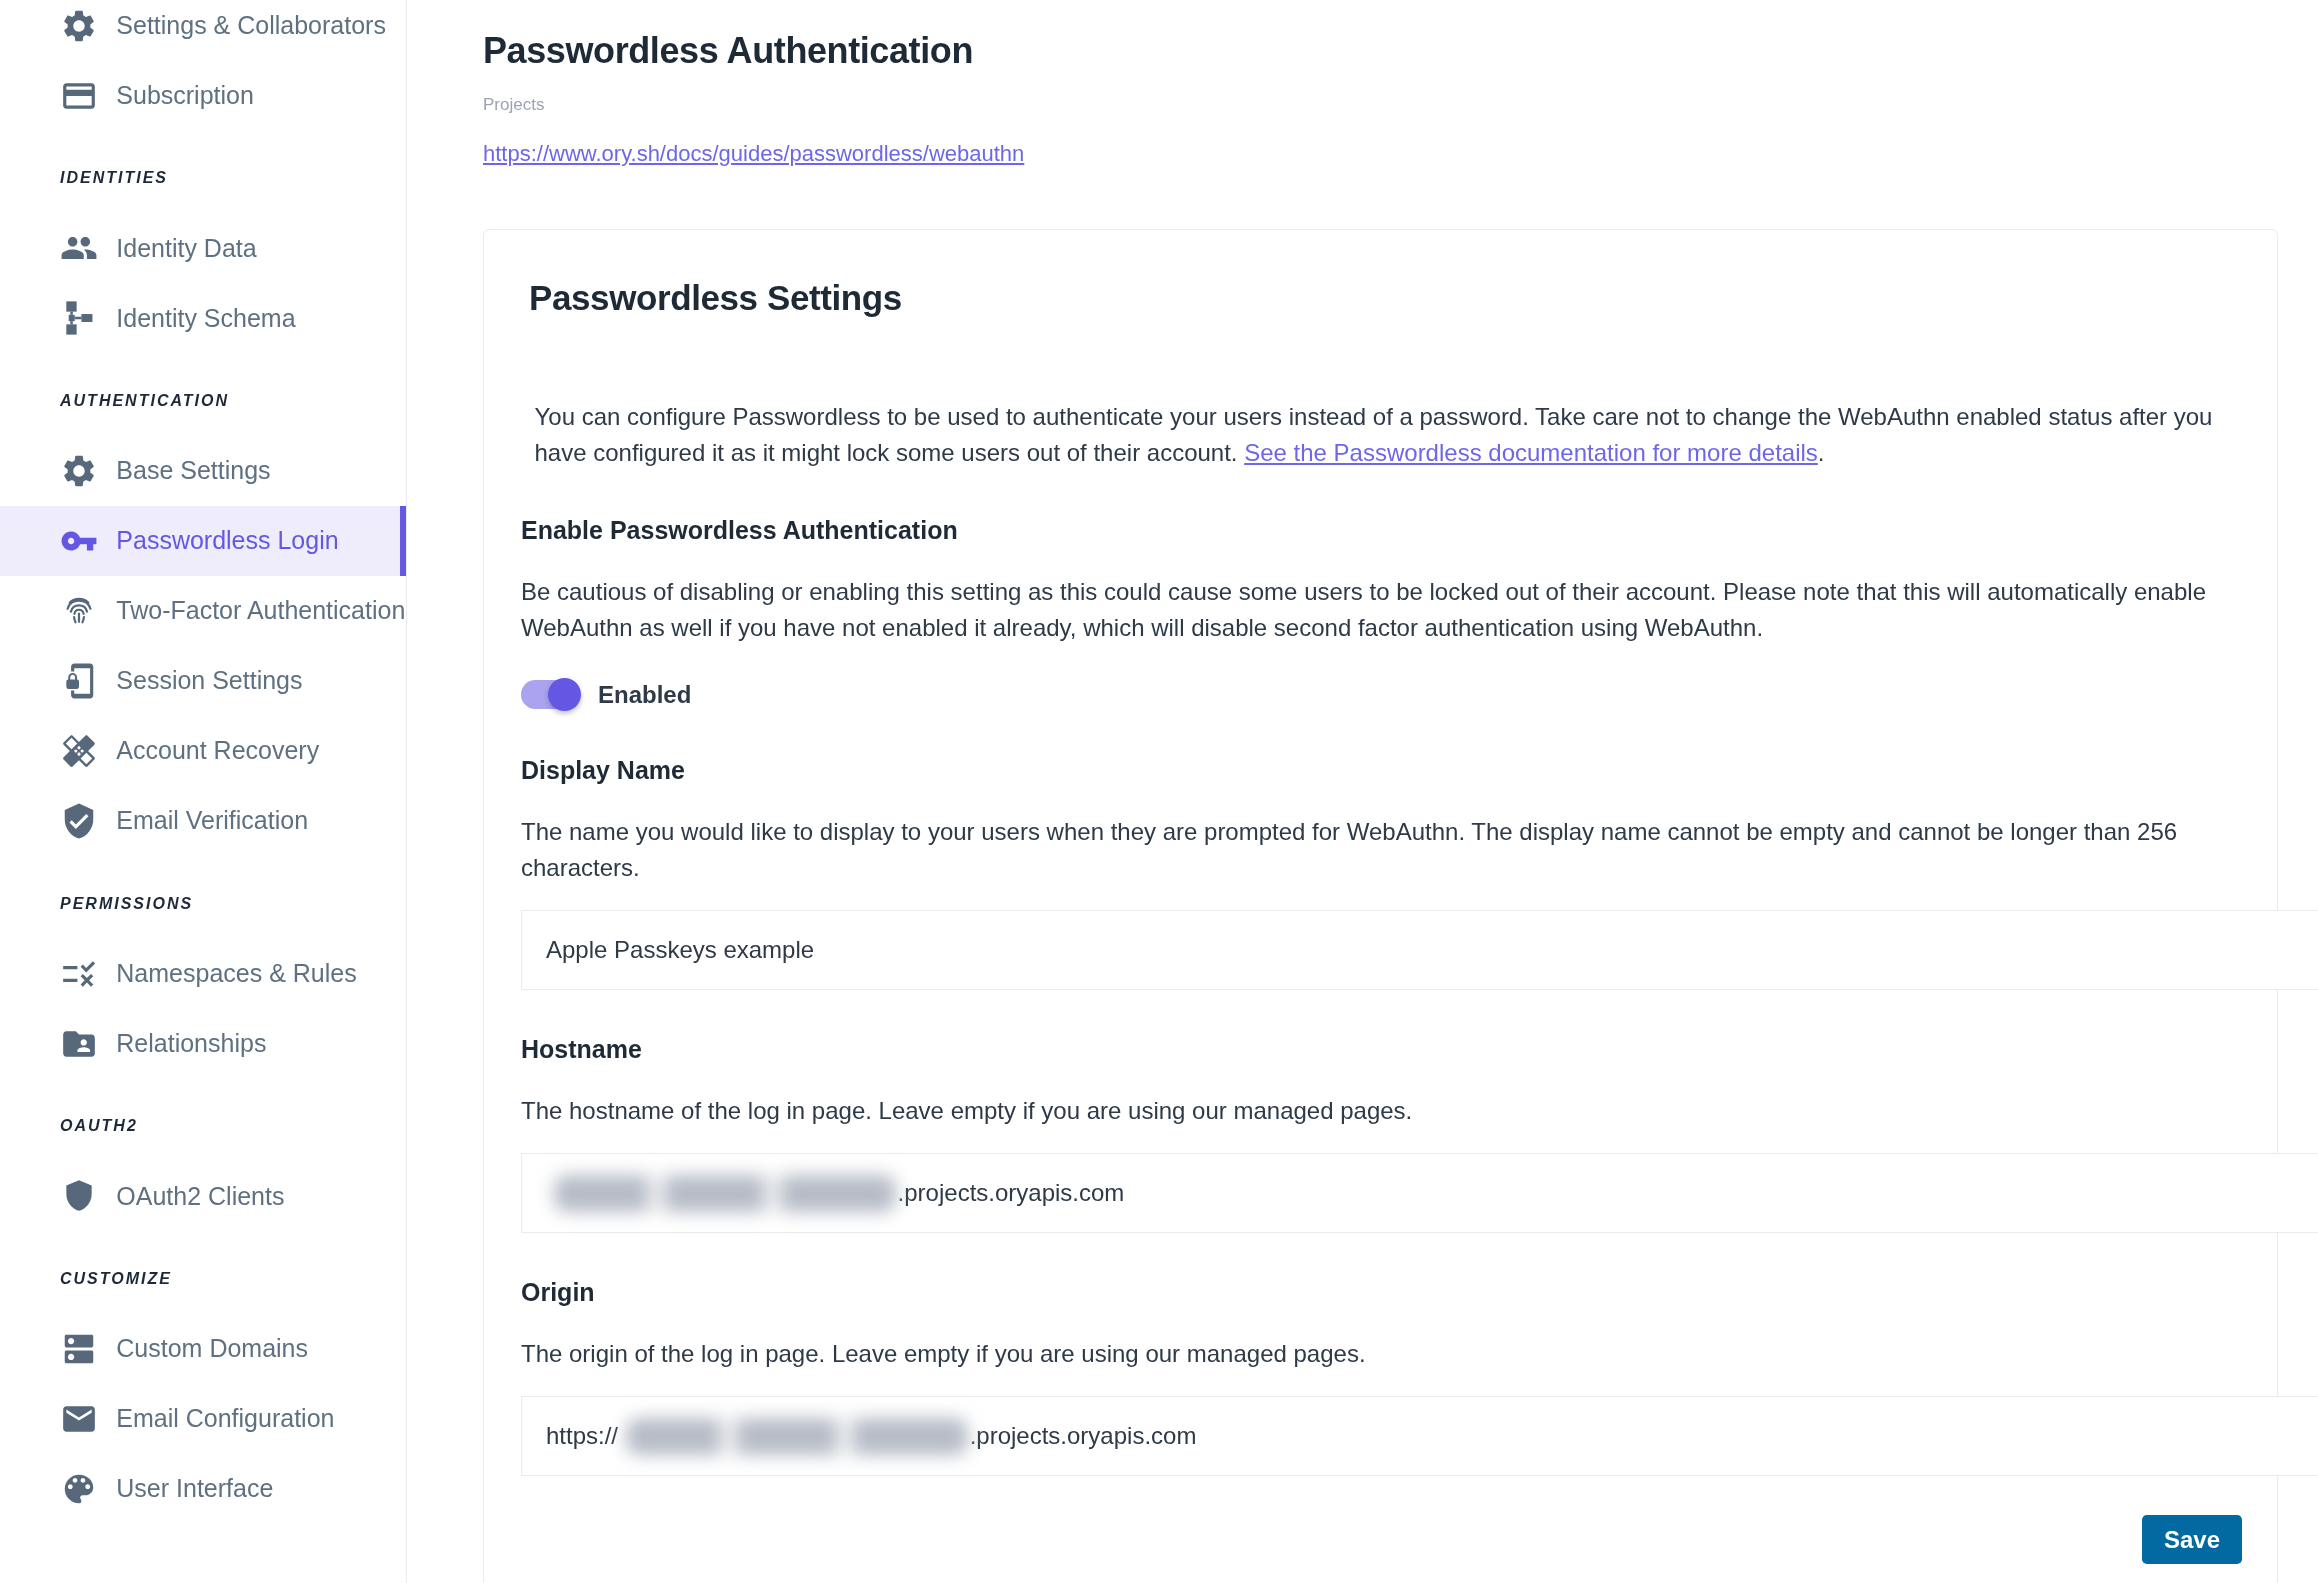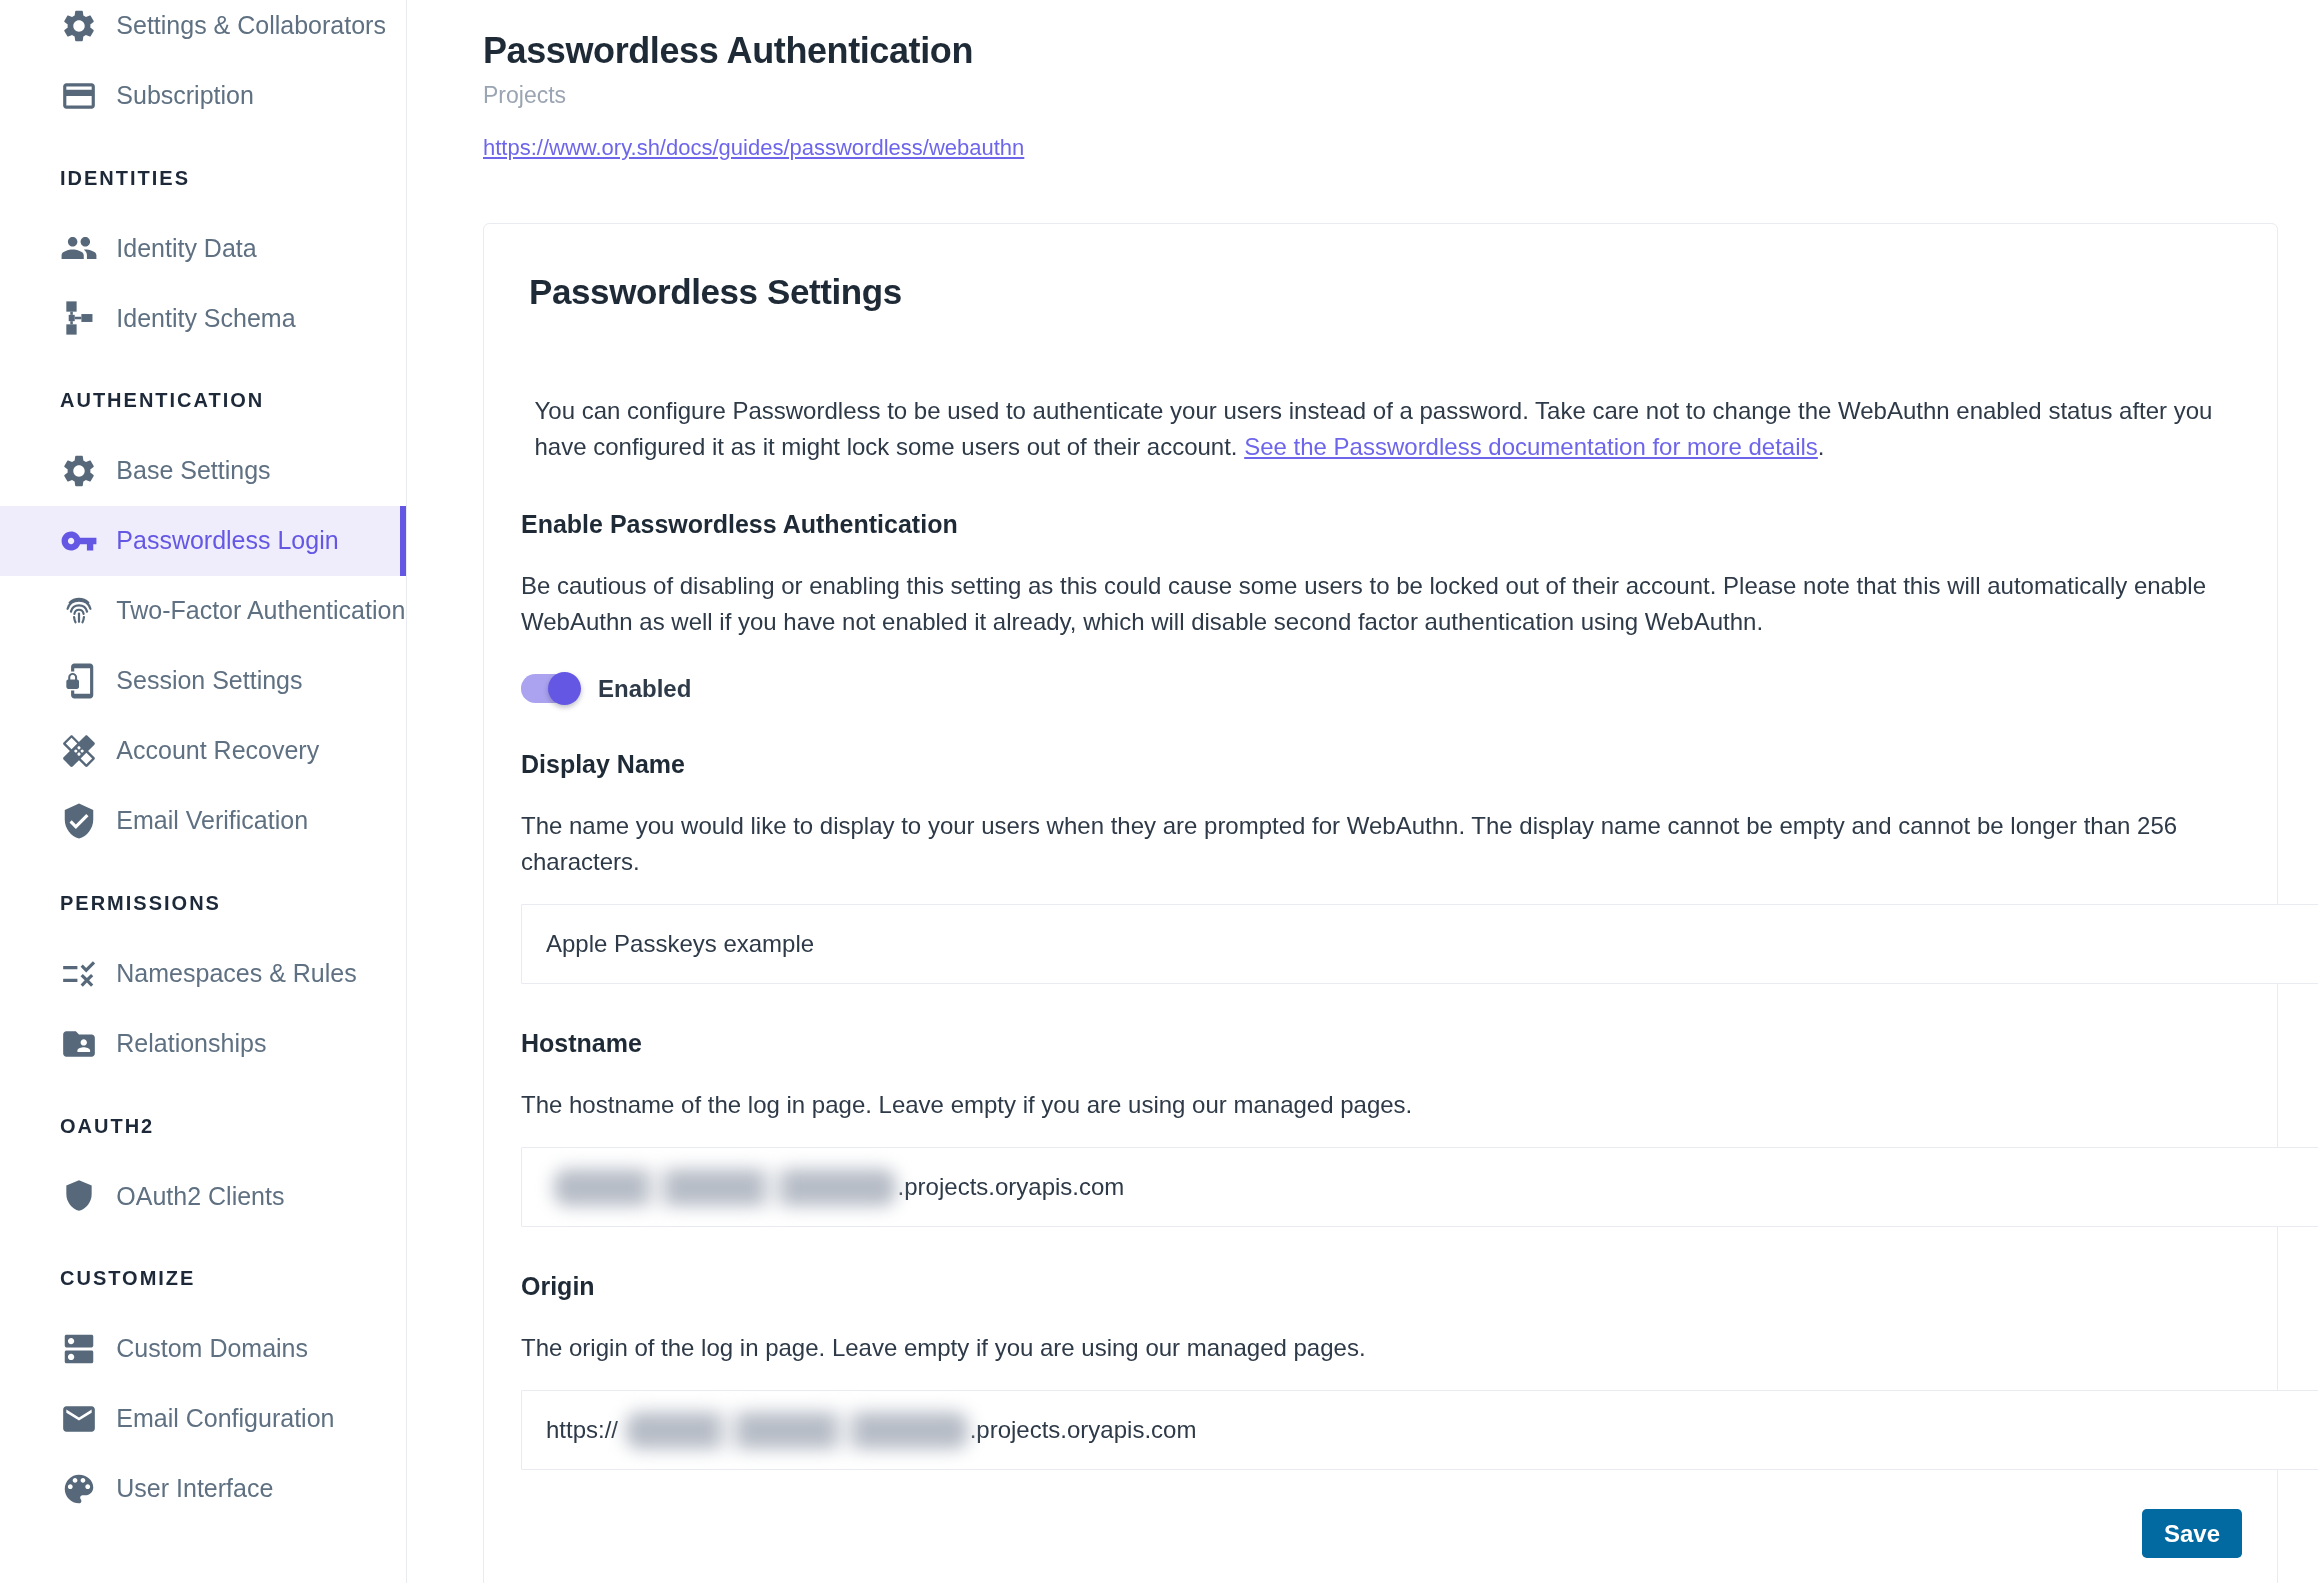--- a/index.html
+++ b/index.html
@@ -19,22 +19,23 @@
     background: #ffffff;
     border-right: 1.6px solid #E8EBEF;
     overflow: hidden;
   }
   .nav-list { margin-top: -9.5px; }
   .nav-section { margin-top: 12.7px; }
   .nav-section.first { margin-top: 0; }
   .nav-header {
     height: 70px; display: flex; align-items: center;
     padding-left: 60px;
-    font-size: 20px; font-weight: 700; letter-spacing: 2px;
+    font-size: 16px; font-weight: 700; letter-spacing: 2px;
     color: #1D2939;
+    font-style: italic;
   }
   .nav-item {
     height: 70px; display: flex; align-items: center;
     padding-left: 60px; gap: 18.3px;
     cursor: pointer; position: relative;
   }
   .nav-icon { width: 38px; height: 38px; flex: none; color: #56687A; display: flex; }
   .nav-icon svg { width: 38px; height: 38px; }
   .nav-label { font-size: 25px; color: #5E7081; white-space: nowrap; }
   .nav-item.active { background: #EFEDFC; }
@@ -44,21 +45,21 @@
     content: ""; position: absolute; right: -1.6px; top: 0;
     width: 8px; height: 100%; background: #6457E4;
   }
 
   
   .main { margin-left: 407px; padding-left: 76px; padding-right: 32px; }
   .page-title {
     margin: 30px 0 0 0;
     font-size: 36px; font-weight: 700; color: #1F2A37; letter-spacing: -0.4px;
   }
-  .breadcrumb { margin-top: 10px; font-size: 23px; color: #9AA4B2; }
+  .breadcrumb { margin-top: 23px; font-size: 17px; color: #9AA4B2; }
   .doc-link {
     display: inline-block; margin-top: 26px;
     font-size: 22px; color: #6E66EA; text-decoration: underline; cursor: pointer;
   }
 
   .card {
     margin-top: 62px;
     width: 1795px;
     border: 1.6px solid #E8EBEF; border-radius: 6.4px;
     background: #ffffff;

